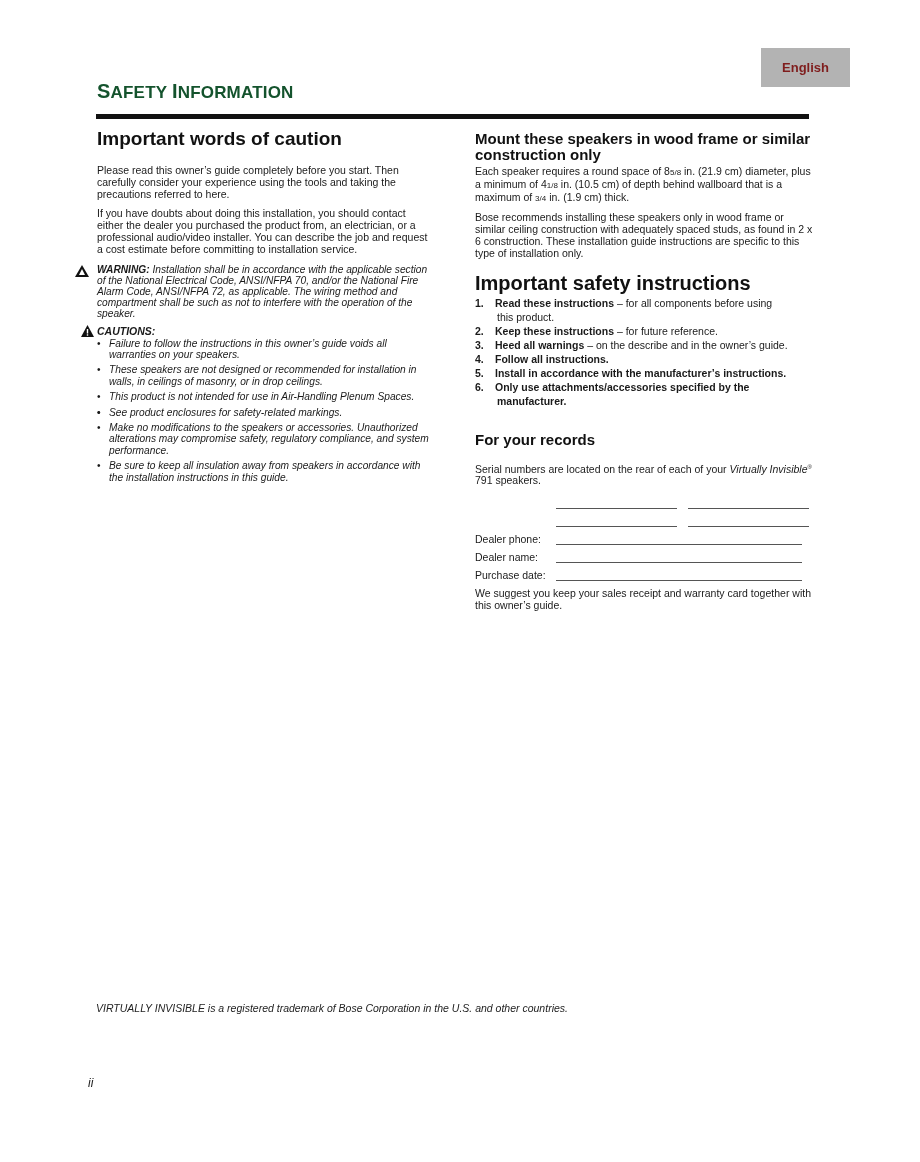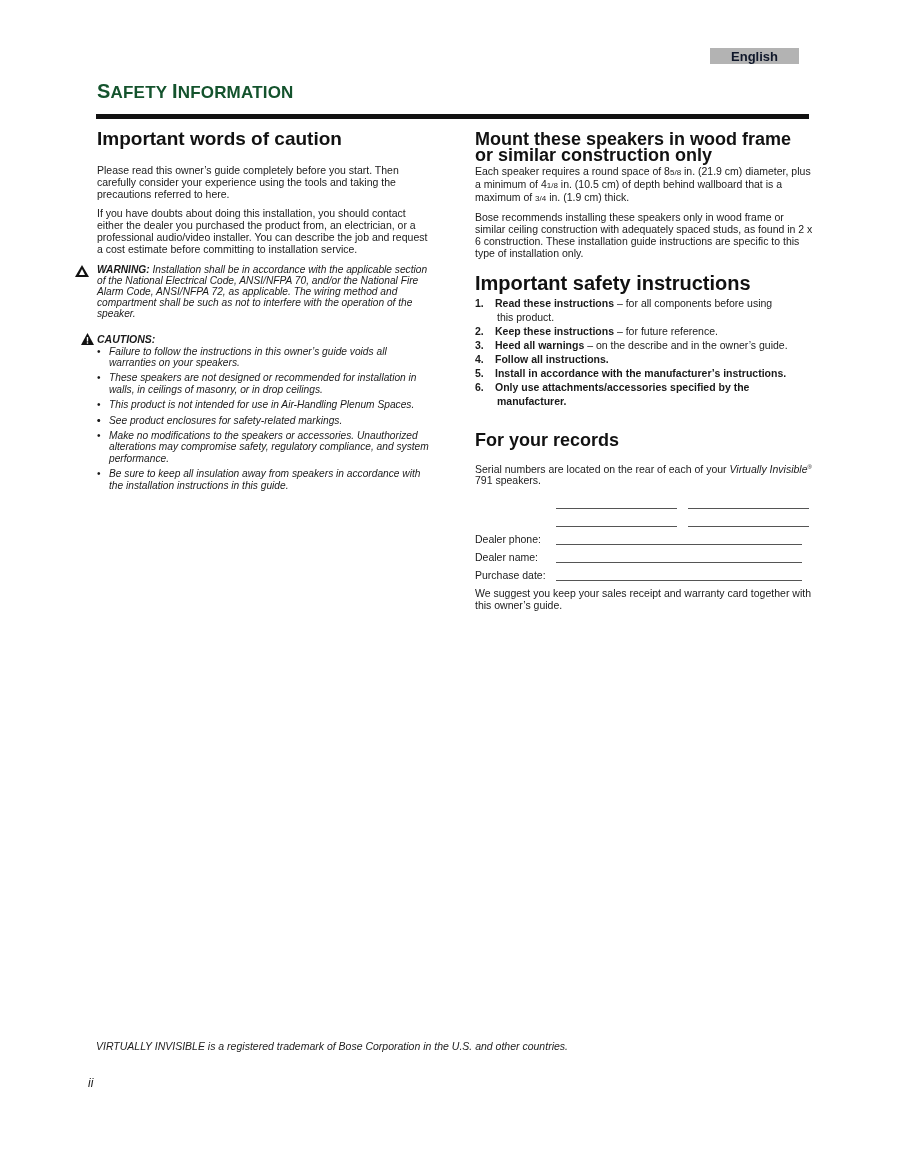--- a/index.html
+++ b/index.html
@@ -1,70 +1,70 @@
 <!DOCTYPE html>
 <html><head>
   <meta charset="utf-8">
   <style>
     * { box-sizing: border-box; margin: 0; padding: 0; }
     html, body { width: 920px; height: 1162px; background: #ffffff; }
     body { position: relative; font-family: "Liberation Sans", sans-serif; color: #1a1a1a; overflow: hidden; }
 
     .lang-tab {
-      position: absolute; left: 710px; top: 48px; width: 89px; height: 16px;
-      background: #b3b3b3; color: #0f172a; font-weight: bold; font-size: 13px;
+      position: absolute; left: 761px; top: 48px; width: 89px; height: 39px;
+      background: #b3b3b3; color: #7f1d1d; font-weight: bold; font-size: 13px;
       display: flex; align-items: center; justify-content: center;
     }
     .page-title {
       position: absolute; left: 97px; top: 80px;
       font-size: 17px; font-weight: bold; font-variant: small-caps; letter-spacing: 0.2px;
       color: #14532d;
     }
     .page-title .big { font-size: 20px; }
     .title-rule {
       position: absolute; left: 96px; top: 114px; width: 713px; height: 5px; background: #111;
     }
 
     .col { position: absolute; top: 128px; }
     .col-left { left: 97px; width: 333px; }
     .col-right { left: 475px; width: 338px; }
 
     h2 { font-size: 19px; font-weight: bold; line-height: 21px; color: #111; }
     h2.lg { font-size: 20px; }
-    h3 { font-size: 18px; font-weight: bold; line-height: 16px; color: #111; }
+    h3 { font-size: 15px; font-weight: bold; line-height: 16px; color: #111; }
 
     p.body { font-size: 10.5px; line-height: 11.8px; margin-top: 16px; }
     p.body + p.body { margin-top: 8px; }
 
     .warn { position: relative; margin-top: 8px; padding-left: 0; font-size: 10.2px; line-height: 11px; font-style: italic; }
     .warn-icon { position: absolute; left: -22px; top: 1px; width: 14px; height: 12px; }
     .warn b { font-weight: bold; }
 
-    .cautions { position: relative; margin-top: 14px; }
+    .cautions { position: relative; margin-top: 6px; }
     .cautions-title { font-size: 10.5px; font-weight: bold; font-style: italic; line-height: 12px; }
     .caution-icon { position: absolute; left: -16px; top: 0; width: 13px; height: 12px; }
     .cautions-title-wrap { position: relative; margin-left: 0; }
     ul.clist { list-style: none; margin-top: 1px; }
     ul.clist li { position: relative; padding-left: 12px; font-size: 10.2px; line-height: 11.4px; font-style: italic; margin-bottom: 4px; }
     ul.clist li .dot { position: absolute; left: 0; top: 0; font-style: normal; }
 
     ol.safety { list-style: none; margin-top: 2px; }
     ol.safety li { position: relative; padding-left: 20px; font-size: 10.5px; line-height: 14px; }
     ol.safety li .num { position: absolute; left: 0; top: 0; font-weight: bold; }
     ol.safety li .bold { font-weight: bold; }
     ol.safety li .cont { display: block; padding-left: 2px; }
 
     .form-row { display: flex; align-items: flex-end; font-size: 10.5px; line-height: 12px; height: 18px; }
     .form-label { width: 81px; flex: none; }
     .blank { border-bottom: 1px solid #555; height: 9px; }
     .blank.half { width: 121px; }
     .blank.full { width: 246px; }
     .gap { width: 11px; flex: none; }
 
-    .footnote { position: absolute; left: 96px; top: 1040px; font-size: 10.5px; font-style: italic; color: #222; }
+    .footnote { position: absolute; left: 96px; top: 1002px; font-size: 10.5px; font-style: italic; color: #222; }
     .page-num { position: absolute; left: 88px; top: 1076px; font-size: 12px; font-style: italic; color: #222; }
     sup { font-size: 6px; vertical-align: super; line-height: 0; }
     .frac { font-size: 8px; }
   </style>
 </head>
 <body>
 
 <div class="lang-tab">English</div>
 
 <div class="page-title"><span class="big">S</span><span>AFETY </span><span class="big">I</span><span>NFORMATION</span></div>

